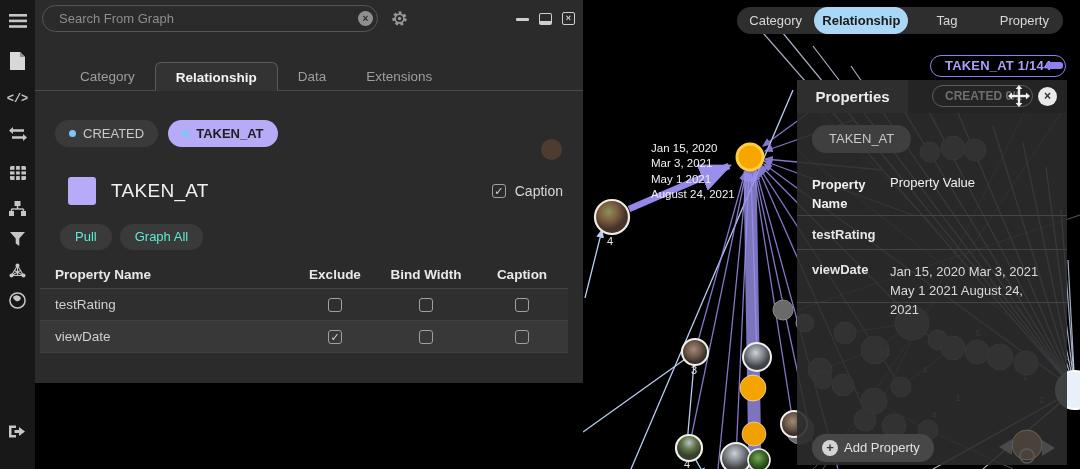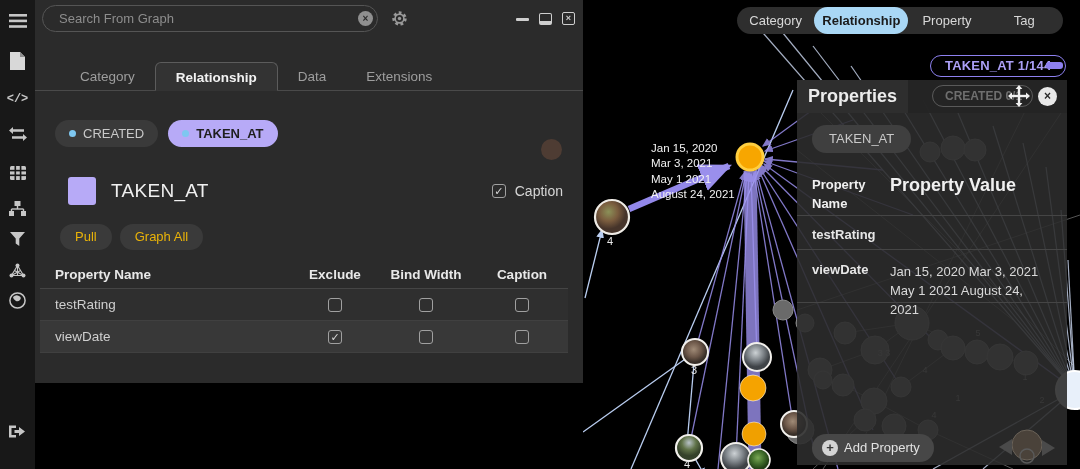--- a/index.html
+++ b/index.html
@@ -37,21 +37,21 @@
 
   .selhead { position:absolute; left:33px; top:176px; width:495px; height:30px; display:flex; align-items:center; }
   .swatch { width:28px; height:28px; border-radius:3px; background:#b7aaf7; }
   .seltitle { margin-left:15px; color:#f0f0f0; font-size:19px; letter-spacing:.3px; }
   .visible-wrap { margin-left:auto; display:flex; align-items:center; gap:9px; color:#d6d6d6; font-size:14px; }
 
   .cb { width:14px; height:14px; border:1.5px solid #a0a0a0; border-radius:3px; color:transparent; font-size:11px; line-height:12px; text-align:center; cursor:pointer; background:transparent; }
   .cb.checked { color:#d8d8d8; }
 
   .pullrow { position:absolute; left:25px; top:224px; display:flex; gap:8px; }
-  .pillbtn { height:26px; border-radius:13px; background:#3a3a3a; color:#eab308; font-size:13px; padding:0 15px; line-height:26px; cursor:pointer; }
+  .pillbtn { height:26px; border-radius:13px; background:#3a3a3a; color:#5eead4; font-size:13px; padding:0 15px; line-height:26px; cursor:pointer; }
 
   .ptable { position:absolute; left:5px; top:261px; width:528px; }
   .prow { display:flex; align-items:center; height:32px; border-bottom:1px solid #404040; }
   .prow.head { height:28px; border-bottom:1px solid #454545; }
   .pc-name { flex:1; padding-left:15px; font-size:13.5px; color:#cfcfcf; }
   .prow.head .pc-name, .prow.head .pc { color:#e8e8e8; font-weight:bold; }
   .pc { width:82px; text-align:center; font-size:13.5px; color:#cfcfcf; display:flex; justify-content:center; }
   .prow:nth-child(2) { background:#2f2f2f; }
   .prow:nth-child(3) { background:#383838; }
 
@@ -62,27 +62,27 @@
   .rtabs { position:absolute; left:154px; top:7px; width:326px; height:27px; background:#2e2e2e; border-radius:14px; display:flex; overflow:hidden; z-index:10; }
   .rtab { flex:1; text-align:center; line-height:27px; font-size:13px; color:#d8d8d8; cursor:pointer; white-space:nowrap; padding:0 8px; }
   .rtab.active { background:#a9d7f5; color:#1b1b1b; font-weight:bold; border-radius:14px; }
 
   .selpill { position:absolute; left:347px; top:55px; height:22px; border:1.5px solid #8d80f0; border-radius:12px; color:#ab9ff5; font-size:13px; font-weight:bold; line-height:20px; padding:0 14px; z-index:10; cursor:pointer; letter-spacing:.2px; }
   .seldash { position:absolute; left:463px; top:62px; width:17px; height:7px; border-radius:3px; background:#8d80f0; z-index:10; cursor:pointer; }
 
   
   .props { position:absolute; left:214px; top:80px; width:270px; height:385px; background:rgba(44,44,44,.9); z-index:20; }
   .props-head { position:relative; height:33px; background:rgba(36,36,36,.92); }
-  .props-tab { position:absolute; left:0; top:0; width:111px; height:33px; background:#2e2e2e; color:#ececec; font-size:18px; font-weight:bold; text-align:center; line-height:33px; cursor:pointer; }
+  .props-tab { position:absolute; left:0; top:0; width:111px; height:33px; background:#2e2e2e; color:#ececec; font-size:15px; font-weight:bold; text-align:center; line-height:33px; cursor:pointer; }
   .ghostpill { position:absolute; left:135px; top:5px; width:101px; height:22px; border:1.5px solid #5a5a5a; border-radius:12px; color:#6f6f6f; font-size:12px; font-weight:bold; line-height:20px; padding:0 12px; overflow:hidden; white-space:nowrap; cursor:pointer; }
   .movebtn { position:absolute; left:211px; top:5px; width:22px; height:22px; cursor:grab; }
   .closebtn { position:absolute; left:241px; top:7px; width:19px; height:19px; border-radius:50%; background:#e9e9e9; color:#2b2b2b; text-align:center; line-height:19px; font-size:12px; font-weight:bold; cursor:pointer; }
   .props-chip { position:absolute; left:15px; top:45px; height:28px; border-radius:14px; background:#3f3f3f; color:#c9c9c9; font-size:13px; line-height:28px; padding:0 17px; cursor:pointer; }
   .pp-colname { position:absolute; left:15px; top:95px; width:70px; color:#f0f0f0; font-size:13px; font-weight:bold; line-height:19px; }
-  .pp-colval  { position:absolute; left:93px; top:95px; color:#f0f0f0; font-size:18px; font-weight:bold; }
+  .pp-colval  { position:absolute; left:93px; top:95px; color:#f0f0f0; font-size:13px; font-weight:normal; }
   .pp-div { position:absolute; left:0; width:270px; height:1px; background:#454545; }
   .pp-row-name { position:absolute; left:15px; color:#e6e6e6; font-size:13px; font-weight:bold; }
   .pp-row-val { position:absolute; left:93px; width:165px; color:#d9d9d9; font-size:13px; line-height:19px; }
   .addbtn { position:absolute; left:15px; top:354px; height:28px; border-radius:14px; background:#474747; color:#e2e2e2; font-size:13px; line-height:28px; padding:0 14px 0 32px; cursor:pointer; }
   .addbtn .plus { position:absolute; left:10px; top:6px; width:16px; height:16px; border-radius:50%; background:#d4d4d4; color:#3a3a3a; font-size:13px; line-height:16px; text-align:center; font-weight:bold; }
 
   .navarrows { position:absolute; left:413px; top:428px; z-index:30; }
 </style>
 </head>
 <body>
@@ -411,22 +411,22 @@
         <tspan x="68" dy="0">Jan 15, 2020</tspan>
         <tspan x="68" dy="15.3">Mar 3, 2021</tspan>
         <tspan x="68" dy="15.3">May 1 2021</tspan>
         <tspan x="68" dy="15.3">August 24, 2021</tspan>
       </text>
     </svg>
 
     <div class="rtabs">
       <div class="rtab">Category</div>
       <div class="rtab active">Relationship</div>
+      <div class="rtab">Tag</div>
       <div class="rtab">Property</div>
-      <div class="rtab">Tag</div>
     </div>
 
     <div class="selpill">TAKEN_AT 1/144</div>
     <div class="seldash"></div>
 
     <div class="props">
       <div class="props-head">
         <div class="props-tab">Properties</div>
         <div class="ghostpill">CREATED 0/1</div>
         <div class="movebtn">

